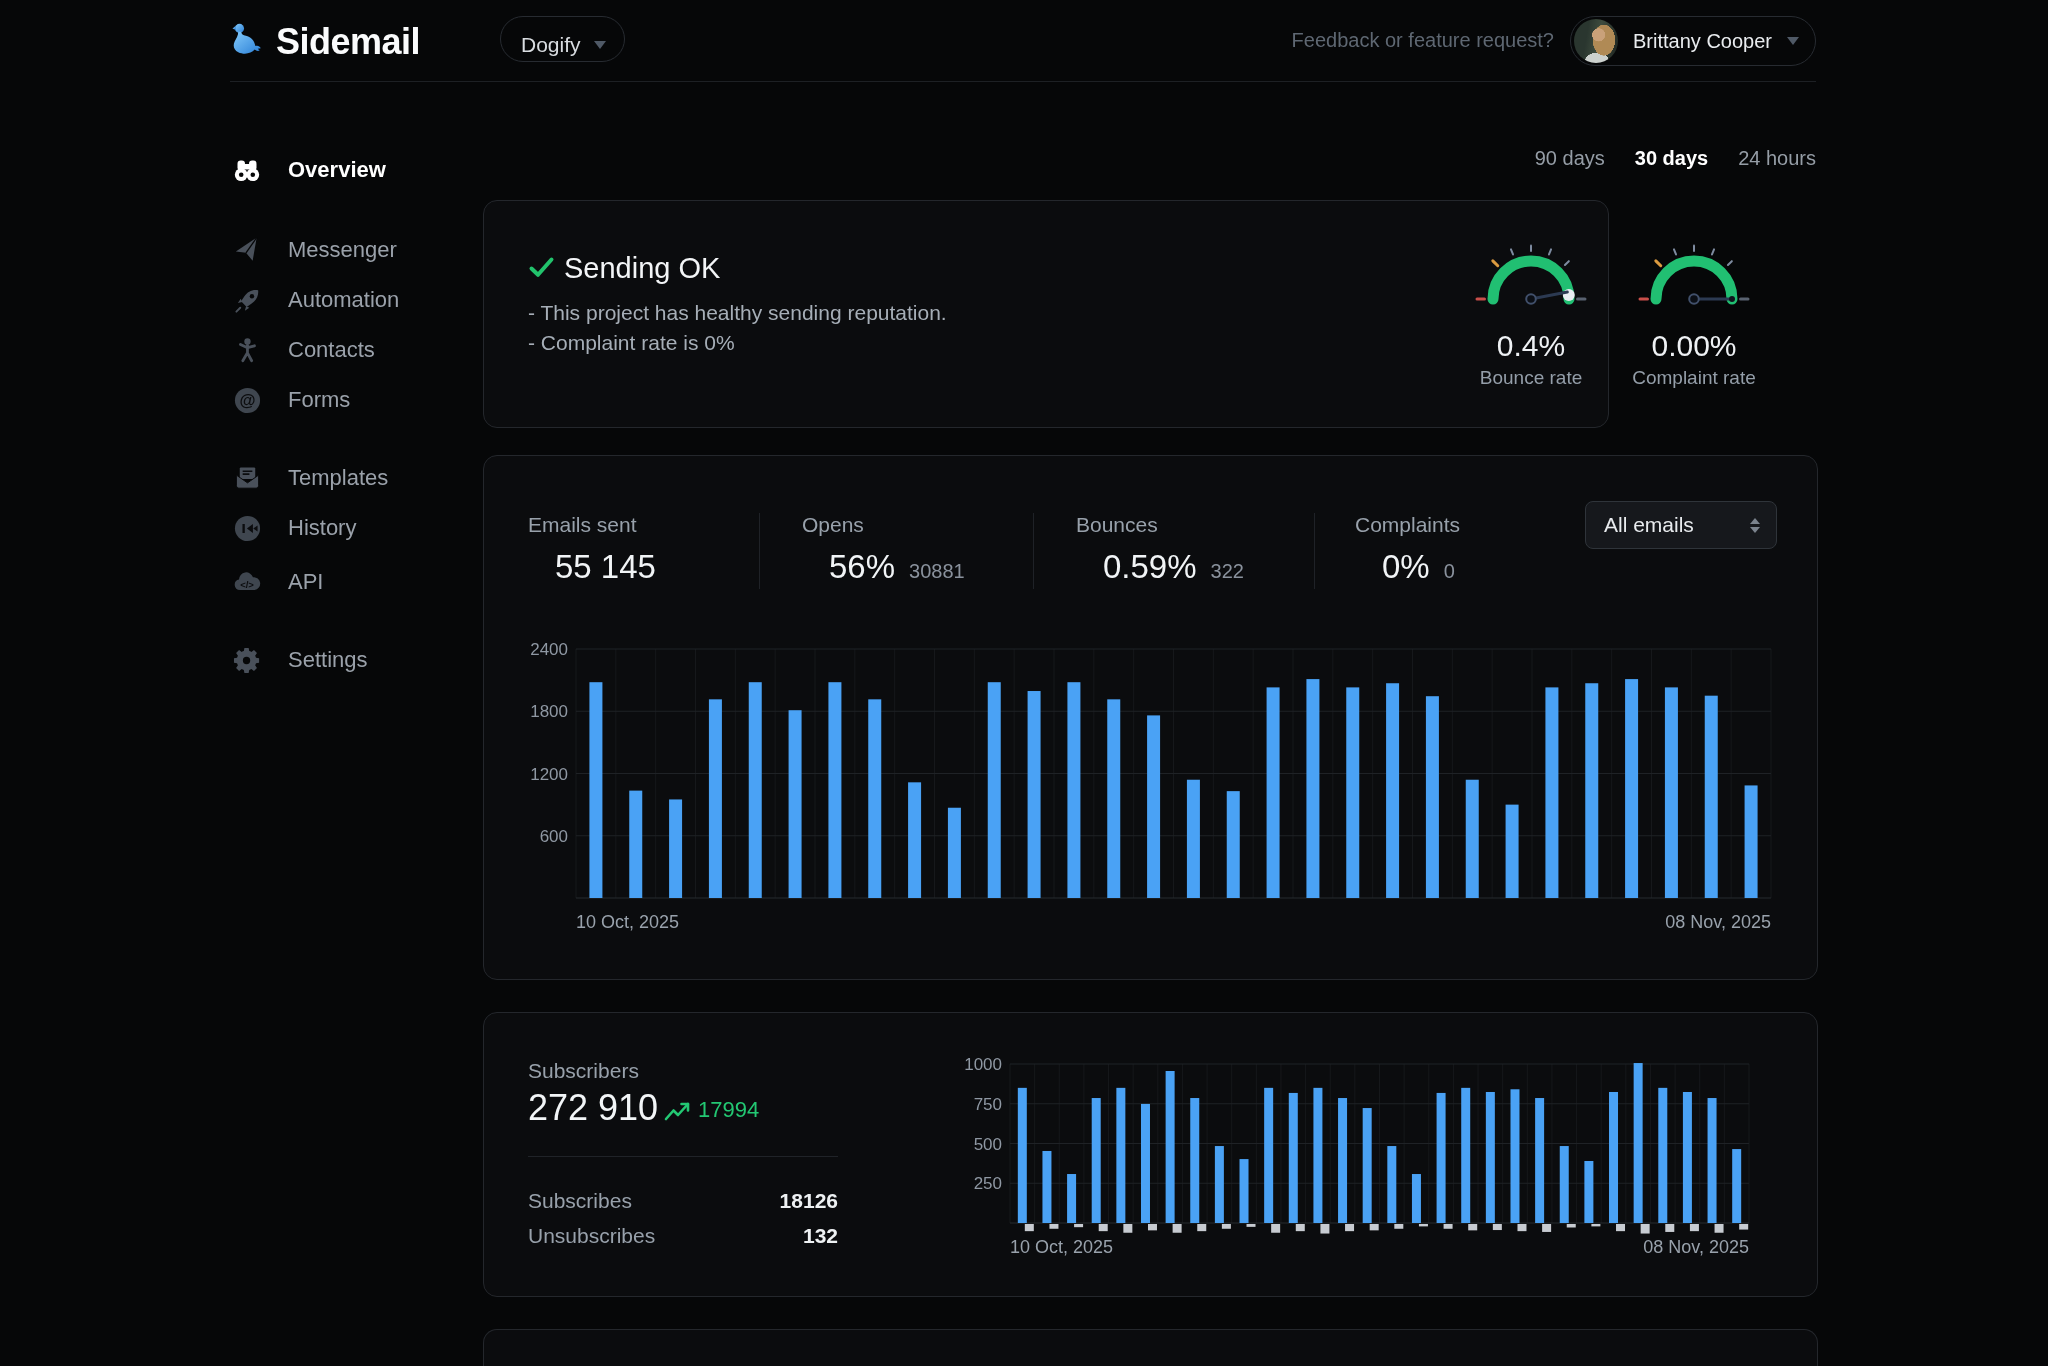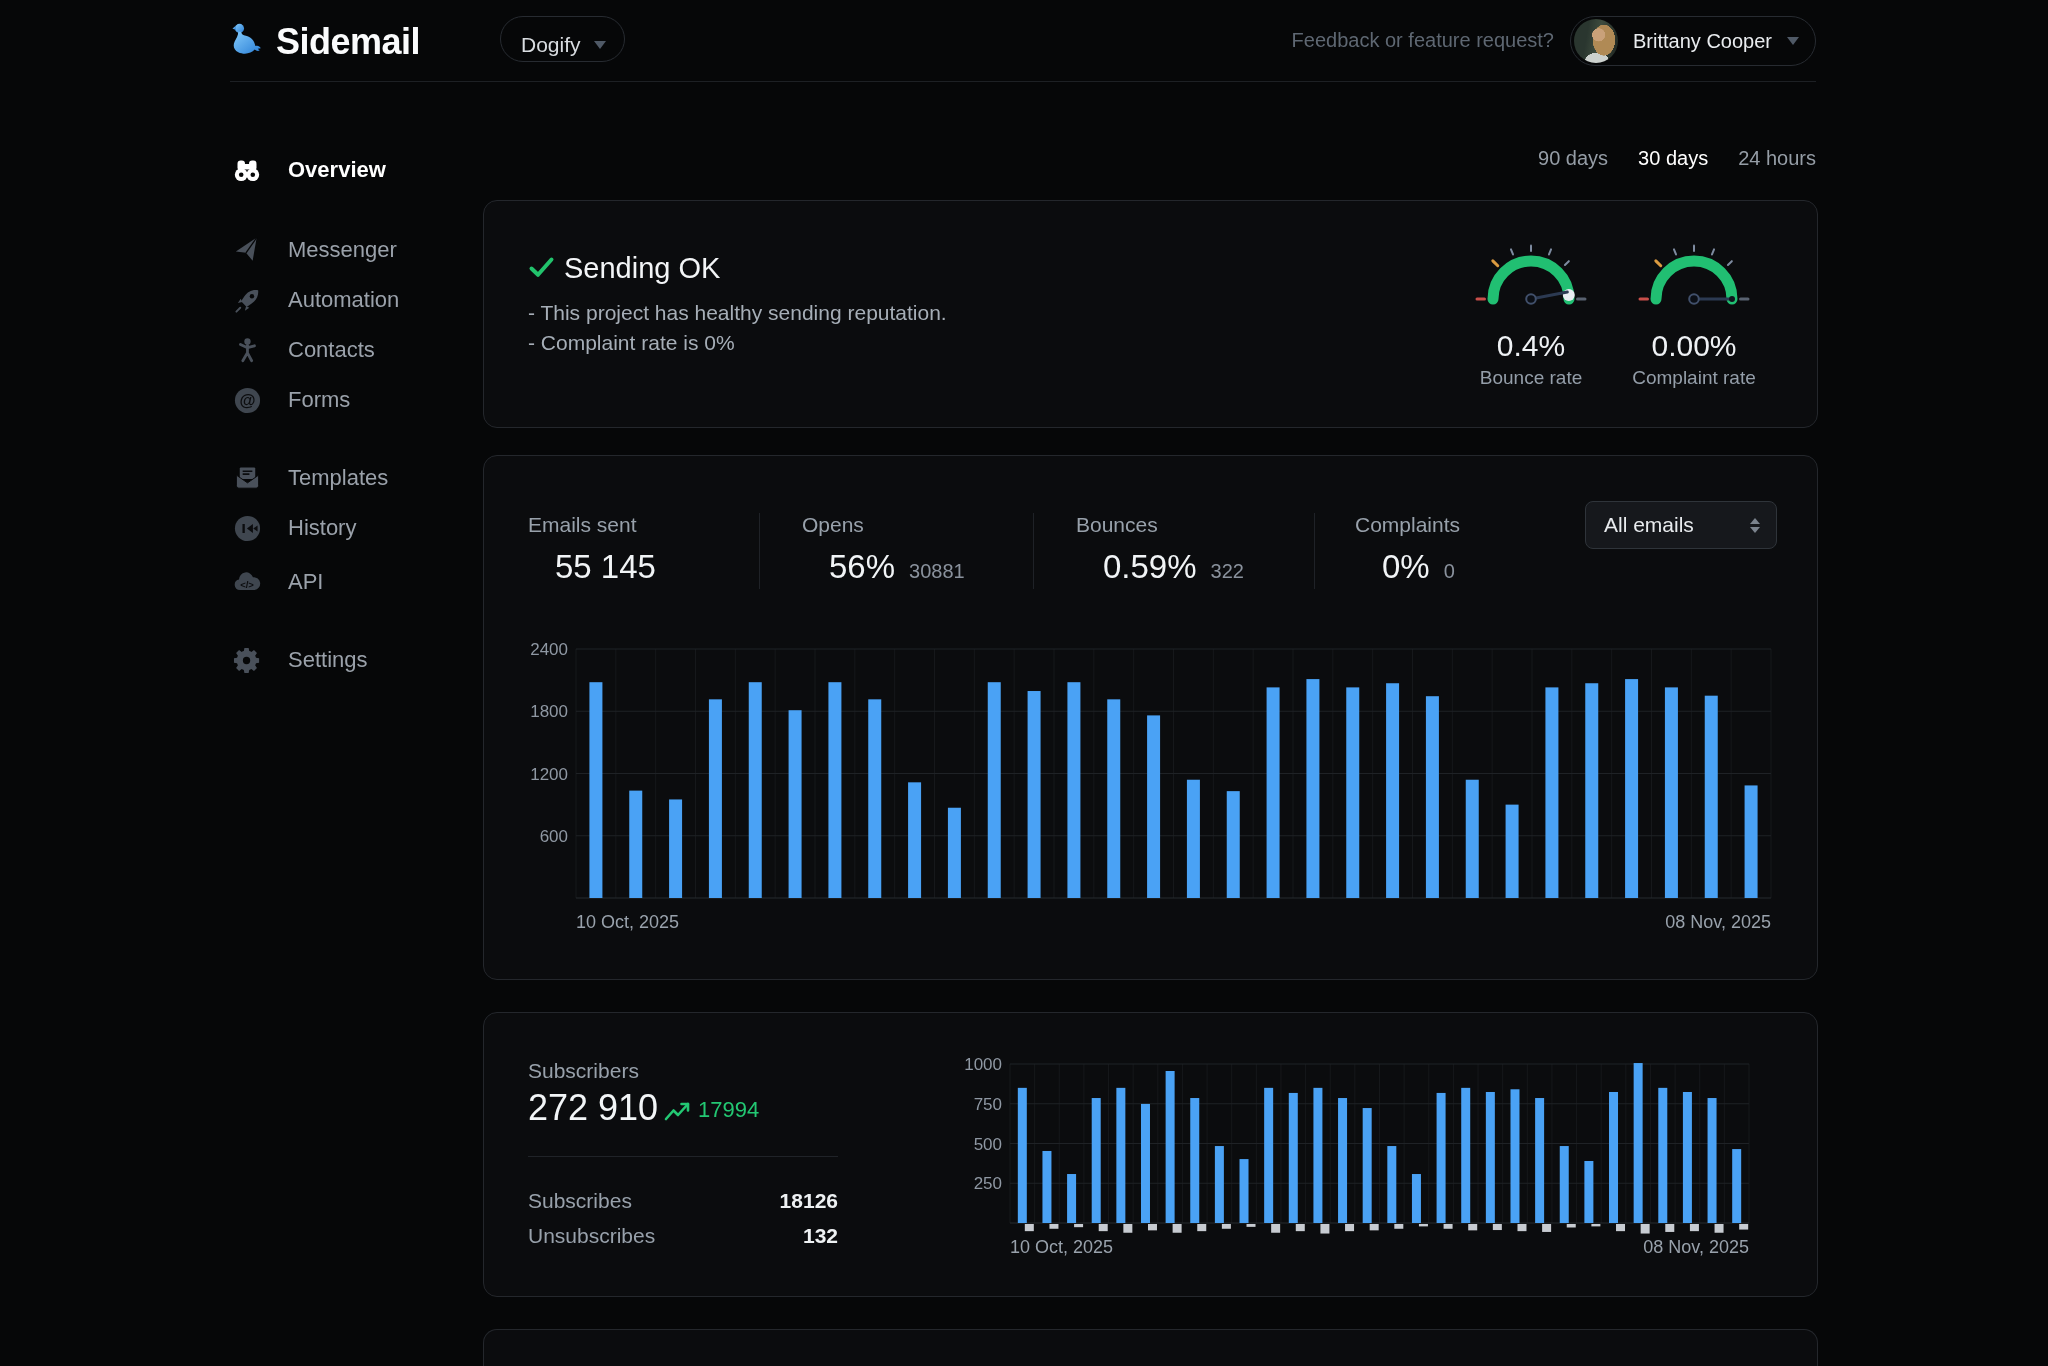--- a/index.html
+++ b/index.html
@@ -153,25 +153,25 @@
     <svg width="29" height="29" viewBox="0 0 30 30">
       <path fill="#49505a" d="M27 17.2v-4.4l-3.2-.6a9 9 0 0 0-.9-2.2l1.9-2.7-3.1-3.1-2.7 1.9a9 9 0 0 0-2.2-.9L16.2 2h-4.4l-.6 3.2a9 9 0 0 0-2.2.9L6.3 4.2 3.2 7.3l1.9 2.7a9 9 0 0 0-.9 2.2l-3.2.6v4.4l3.2.6a9 9 0 0 0 .9 2.2l-1.9 2.7 3.1 3.1 2.7-1.9a9 9 0 0 0 2.2.9l.6 3.2h4.4l.6-3.2a9 9 0 0 0 2.2-.9l2.7 1.9 3.1-3.1-1.9-2.7a9 9 0 0 0 .9-2.2z"></path>
       <circle cx="14" cy="15" r="3.8" fill="#060708"></circle>
     </svg>
   </span>
   <span class="lbl">Settings</span>
 </div>
 
 <div class="abs" style="right:232px;top:147px;display:flex;gap:30px;font-size:20px">
   <span style="color:#959da6">90 days</span>
-  <span style="color:#ffffff;font-weight:400">30 days</span>
+  <span style="color:#ffffff;font-weight:700">30 days</span>
   <span style="color:#959da6">24 hours</span>
 </div>
 
-<div class="panel" style="left:483px;top:200px;width:1335px;height:228px">
+<div class="panel" style="left:483px;top:200px;width:1126px;height:228px">
   <svg class="abs" style="left:44px;top:53px" width="27" height="27" viewBox="0 0 27 27">
     <path d="M3.5 14.5 10 20.8 23.5 5.5" stroke="#22c36c" stroke-width="4" fill="none" stroke-linecap="round" stroke-linejoin="round"></path>
   </svg>
   <div class="abs" style="left:80px;top:51px;font-size:29px;font-weight:500;color:#f3f5f7">Sending OK</div>
   <div class="abs" style="left:44px;top:97px">
     <div class="note">- This project has healthy sending reputation.</div>
     <div class="note">- Complaint rate is 0%</div>
   </div>
 
   <svg class="abs gauge" style="left:962px;top:20px" width="170" height="110" viewBox="0 0 170 110">

